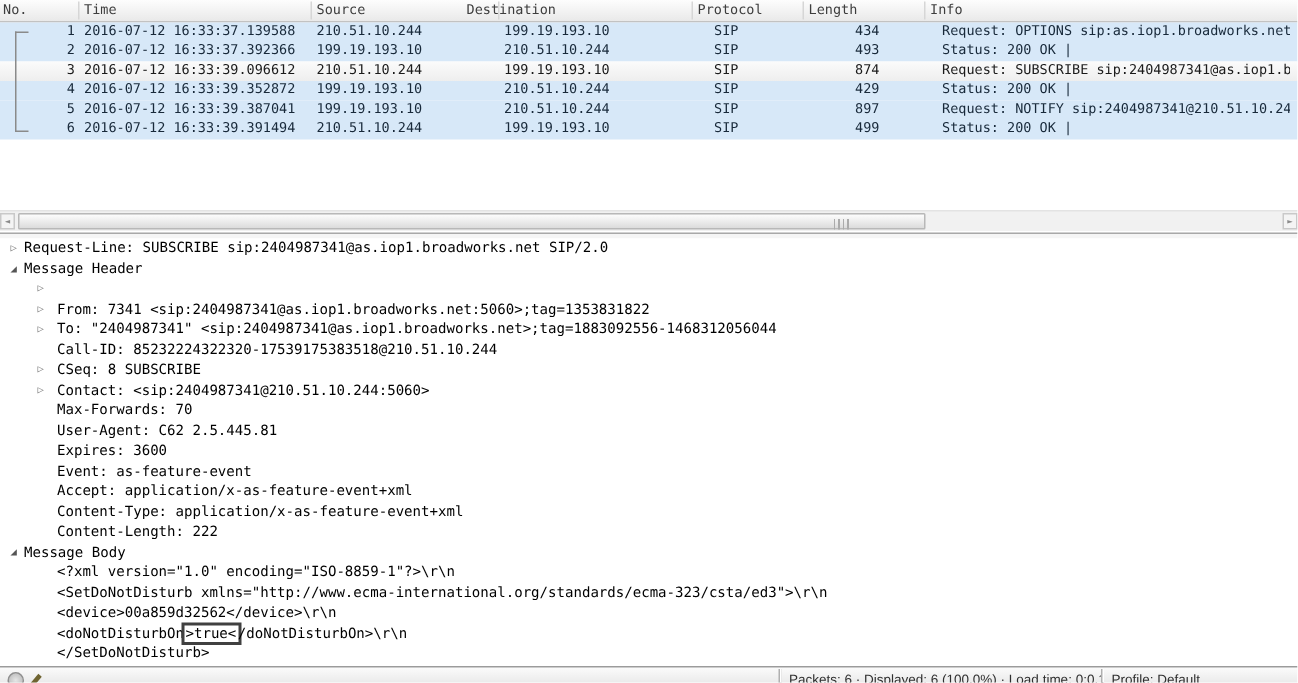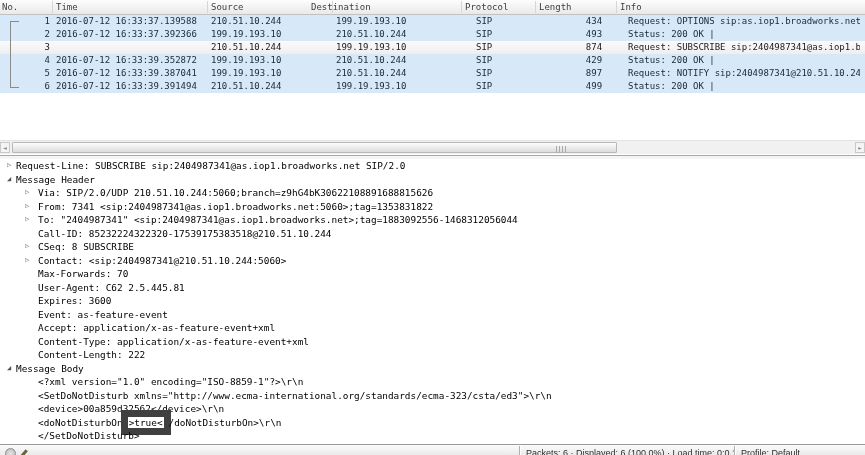--- a/index.html
+++ b/index.html
@@ -17,21 +17,21 @@
   .pl-rows{position:absolute;left:0;top:15px;right:0;}
   .pl-row{position:relative;height:13px;line-height:13px;font-size:9px;
           background:#d7e8f8;color:#18293a;}
   .pl-row.sel{background:linear-gradient(#fbfbfb,#eeeeee);color:#1a1a1a;}
   .cell{position:absolute;top:0;white-space:nowrap;}
   .c-no{left:0;width:50px;text-align:right;}
   .c-time{left:56px;}
   .c-src{left:211px;}
   .c-dst{left:336px;}
   .c-proto{left:476px;}
-  .c-len{left:570px;width:48px;text-align:center;}
+  .c-len{left:570px;width:48px;text-align:left;}
   .c-info{left:628px;right:5px;overflow:hidden;}
   .bracket{position:absolute;left:10px;top:21px;width:8px;height:65px;
            border-left:1px solid #8a8a8a;border-top:1px solid #8a8a8a;
            border-bottom:1px solid #8a8a8a;}
 
   
   .hscroll{position:absolute;left:0;top:140px;right:0;height:13px;
            background:#f1f1f1;border-top:1px solid #e3e3e3;}
   .sb-btn{position:absolute;top:1px;width:10px;height:11px;background:#f4f4f4;
           border:1px solid #c9c9c9;box-sizing:border-box;color:#8a8a8a;
@@ -52,21 +52,21 @@
   .details{position:absolute;left:0;top:159px;right:0;height:285px;background:#fff;
            overflow:hidden;}
   .dline{position:relative;height:13.5px;line-height:13.5px;font-size:9.4px;
          color:#000;white-space:nowrap;}
   .dtext0{padding-left:16px;}
   .dtext1{padding-left:38px;}
   .exp{position:absolute;top:0;font-size:7px;color:#555;}
   .exp.e0{left:7px;}
   .exp.e1{left:25px;}
   .exp.hollow{color:#7a7a7a;}
-  .redbox{border:7px solid #404040;padding:0 1px;margin:0 -2px;}
+  .redbox{border:2px solid #404040;padding:0 1px;margin:0 -2px;}
 
   
   .statusbar{position:absolute;left:0;top:444px;right:0;height:11px;
              background:linear-gradient(#fbfbfb,#e9e9e9);
              border-top:1px solid #9b9b9b;overflow:hidden;
              font-family:"Liberation Sans","DejaVu Sans",sans-serif;}
   .expert-dot{position:absolute;left:5px;top:3px;width:9px;height:9px;border-radius:50%;
               background:radial-gradient(#e6e6e6,#b5b5b5);border:1px solid #8f8f8f;}
   .pencil{position:absolute;left:21px;top:3px;width:10px;height:9px;}
   .pencil:before{content:"";position:absolute;left:1px;top:1px;width:3px;height:10px;
@@ -110,20 +110,21 @@
           <span class="cell c-no">2</span>
           <span class="cell c-time">2016-07-12 16:33:37.392366</span>
           <span class="cell c-src">199.19.193.10</span>
           <span class="cell c-dst">210.51.10.244</span>
           <span class="cell c-proto">SIP</span>
           <span class="cell c-len">493</span>
           <span class="cell c-info">Status: 200 OK |</span>
         </div>
         <div class="pl-row sel">
           <span class="cell c-no">3</span>
+          <span class="cell c-time">2016-07-12 16:33:39.096612</span>
           <span class="cell c-src">210.51.10.244</span>
           <span class="cell c-dst">199.19.193.10</span>
           <span class="cell c-proto">SIP</span>
           <span class="cell c-len">874</span>
           <span class="cell c-info">Request: SUBSCRIBE sip:2404987341@as.iop1.broadworks.net |</span>
         </div>
         <div class="pl-row">
           <span class="cell c-no">4</span>
           <span class="cell c-time">2016-07-12 16:33:39.352872</span>
           <span class="cell c-src">199.19.193.10</span>
@@ -160,21 +161,21 @@
       <div class="sb-grip"></div>
     </div>
     <div class="sb-btn sb-right">►</div>
   </div>
 
   <div class="splitter"></div>
 
   <div class="details" id="details">
       <div class="dline"><span class="exp e0 hollow">▷</span><span class="dtext0">Request-Line: SUBSCRIBE sip:2404987341@as.iop1.broadworks.net SIP/2.0</span></div>
       <div class="dline"><span class="exp e0">◢</span><span class="dtext0">Message Header</span></div>
-      <div class="dline"><span class="exp e1 hollow">▷</span><span class="dtext1">Via: SIP/2.0/UDP 210.51.10.244:5060;branch=z9hG4bK30622108891688815626</span></div>
+      <div class="dline"><span class="exp e1 hollow">▷</span></div>
       <div class="dline"><span class="exp e1 hollow">▷</span><span class="dtext1">From: 7341 &lt;sip:2404987341@as.iop1.broadworks.net:5060&gt;;tag=1353831822</span></div>
       <div class="dline"><span class="exp e1 hollow">▷</span><span class="dtext1">To: "2404987341" &lt;sip:2404987341@as.iop1.broadworks.net&gt;;tag=1883092556-1468312056044</span></div>
       <div class="dline"><span class="dtext1">Call-ID: 85232224322320-17539175383518@210.51.10.244</span></div>
       <div class="dline"><span class="exp e1 hollow">▷</span><span class="dtext1">CSeq: 8 SUBSCRIBE</span></div>
       <div class="dline"><span class="exp e1 hollow">▷</span><span class="dtext1">Contact: &lt;sip:2404987341@210.51.10.244:5060&gt;</span></div>
       <div class="dline"><span class="dtext1">Max-Forwards: 70</span></div>
       <div class="dline"><span class="dtext1">User-Agent: C62 2.5.445.81</span></div>
       <div class="dline"><span class="dtext1">Expires: 3600</span></div>
       <div class="dline"><span class="dtext1">Event: as-feature-event</span></div>
       <div class="dline"><span class="dtext1">Accept: application/x-as-feature-event+xml</span></div>

